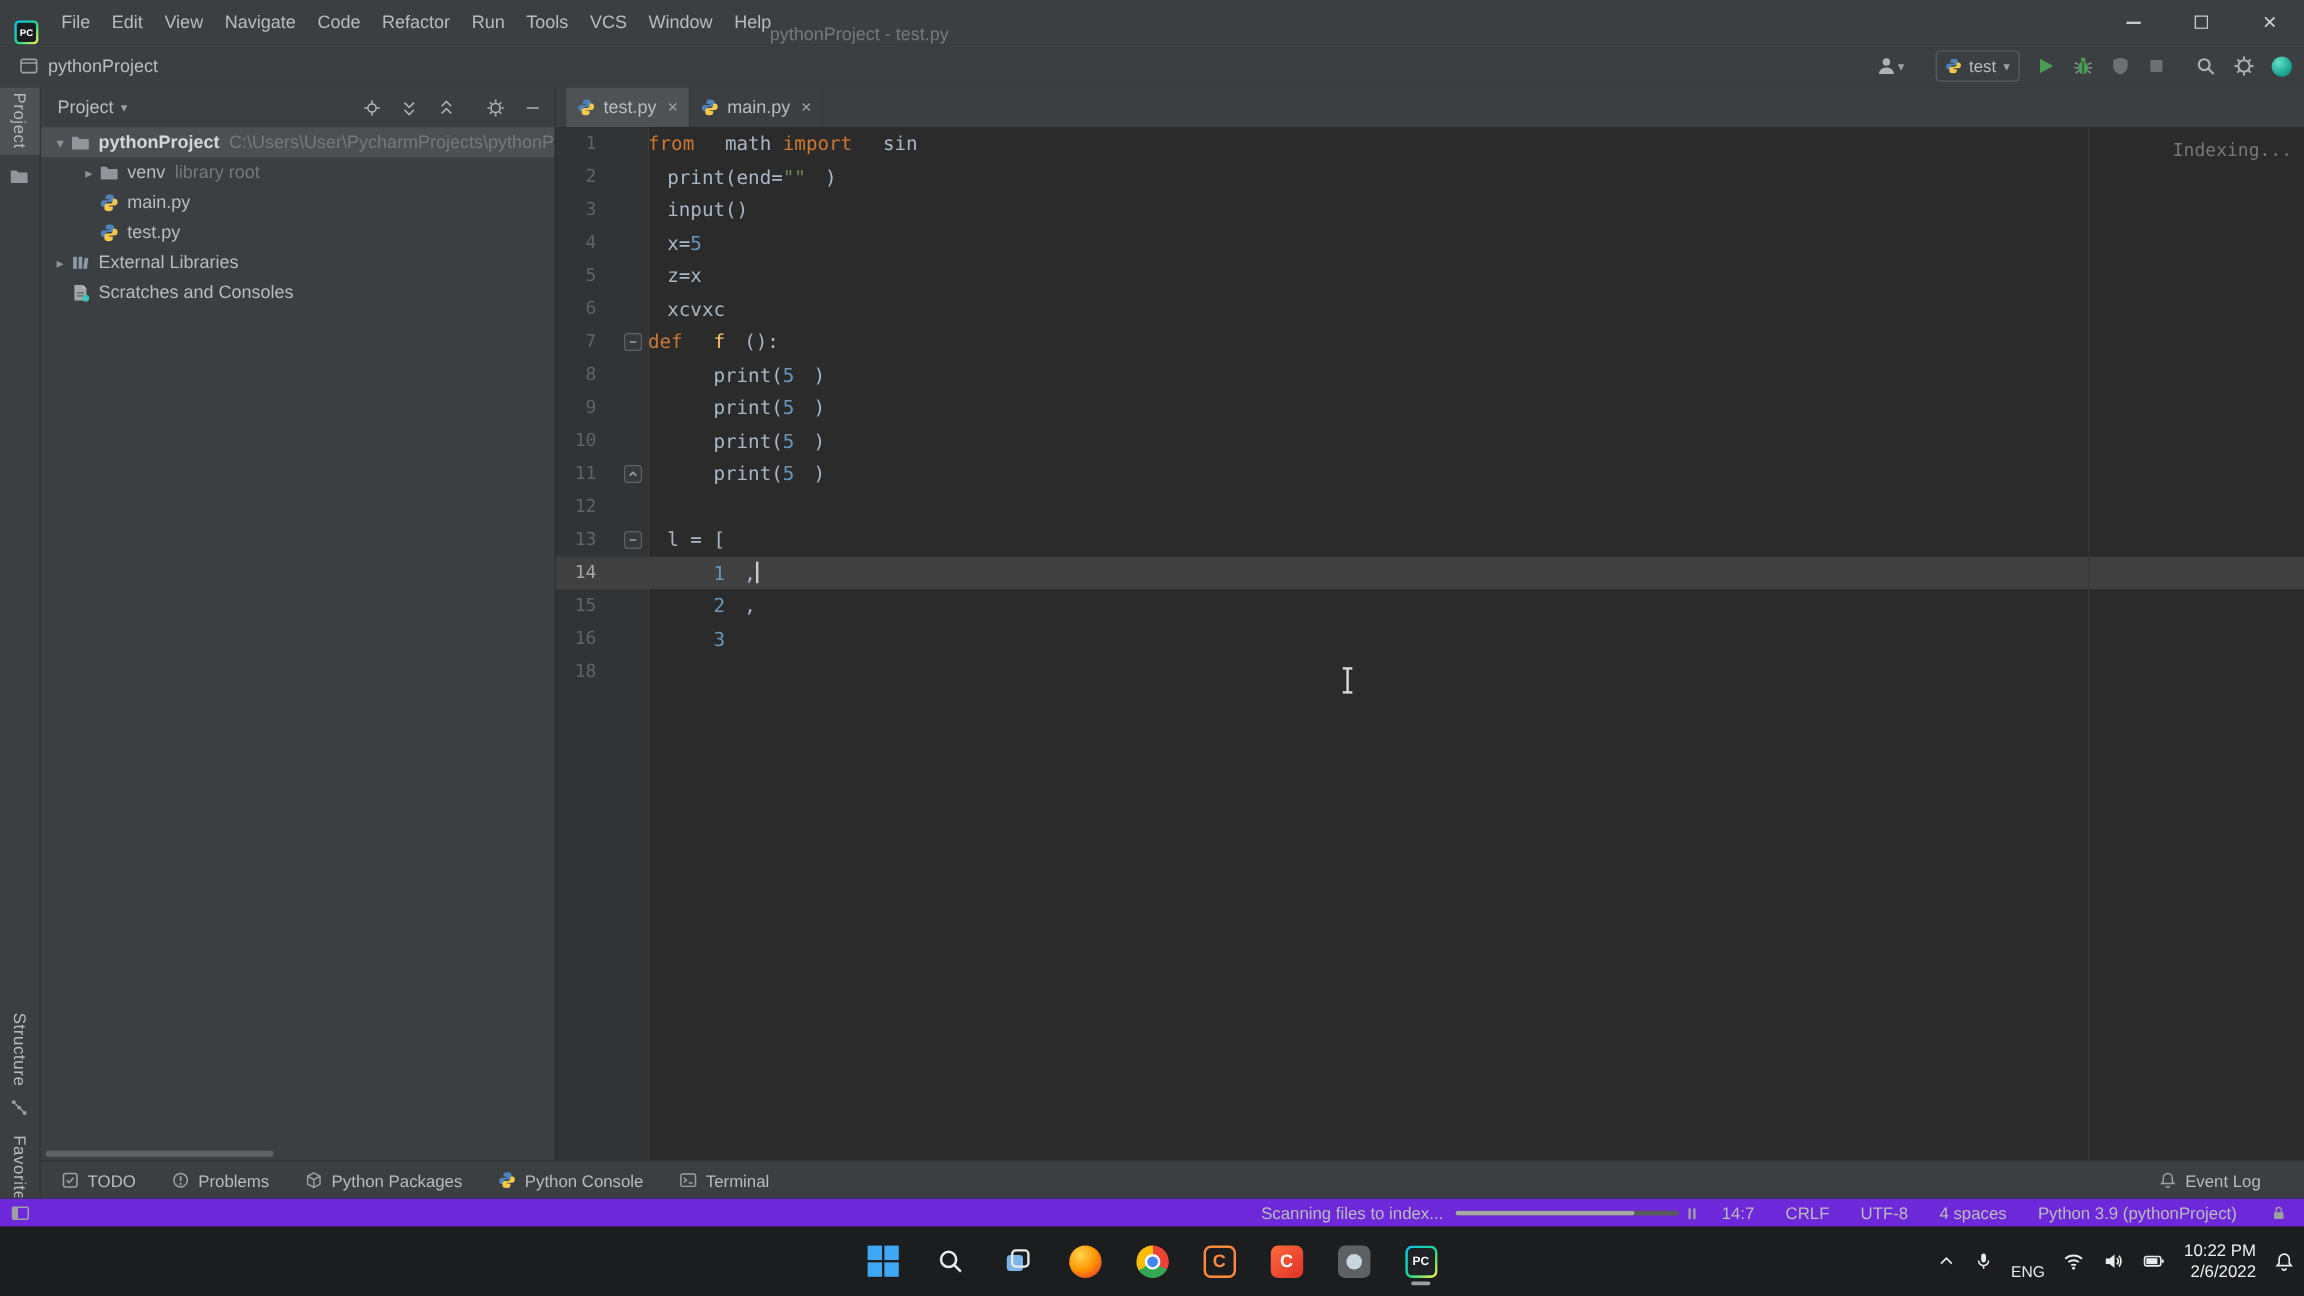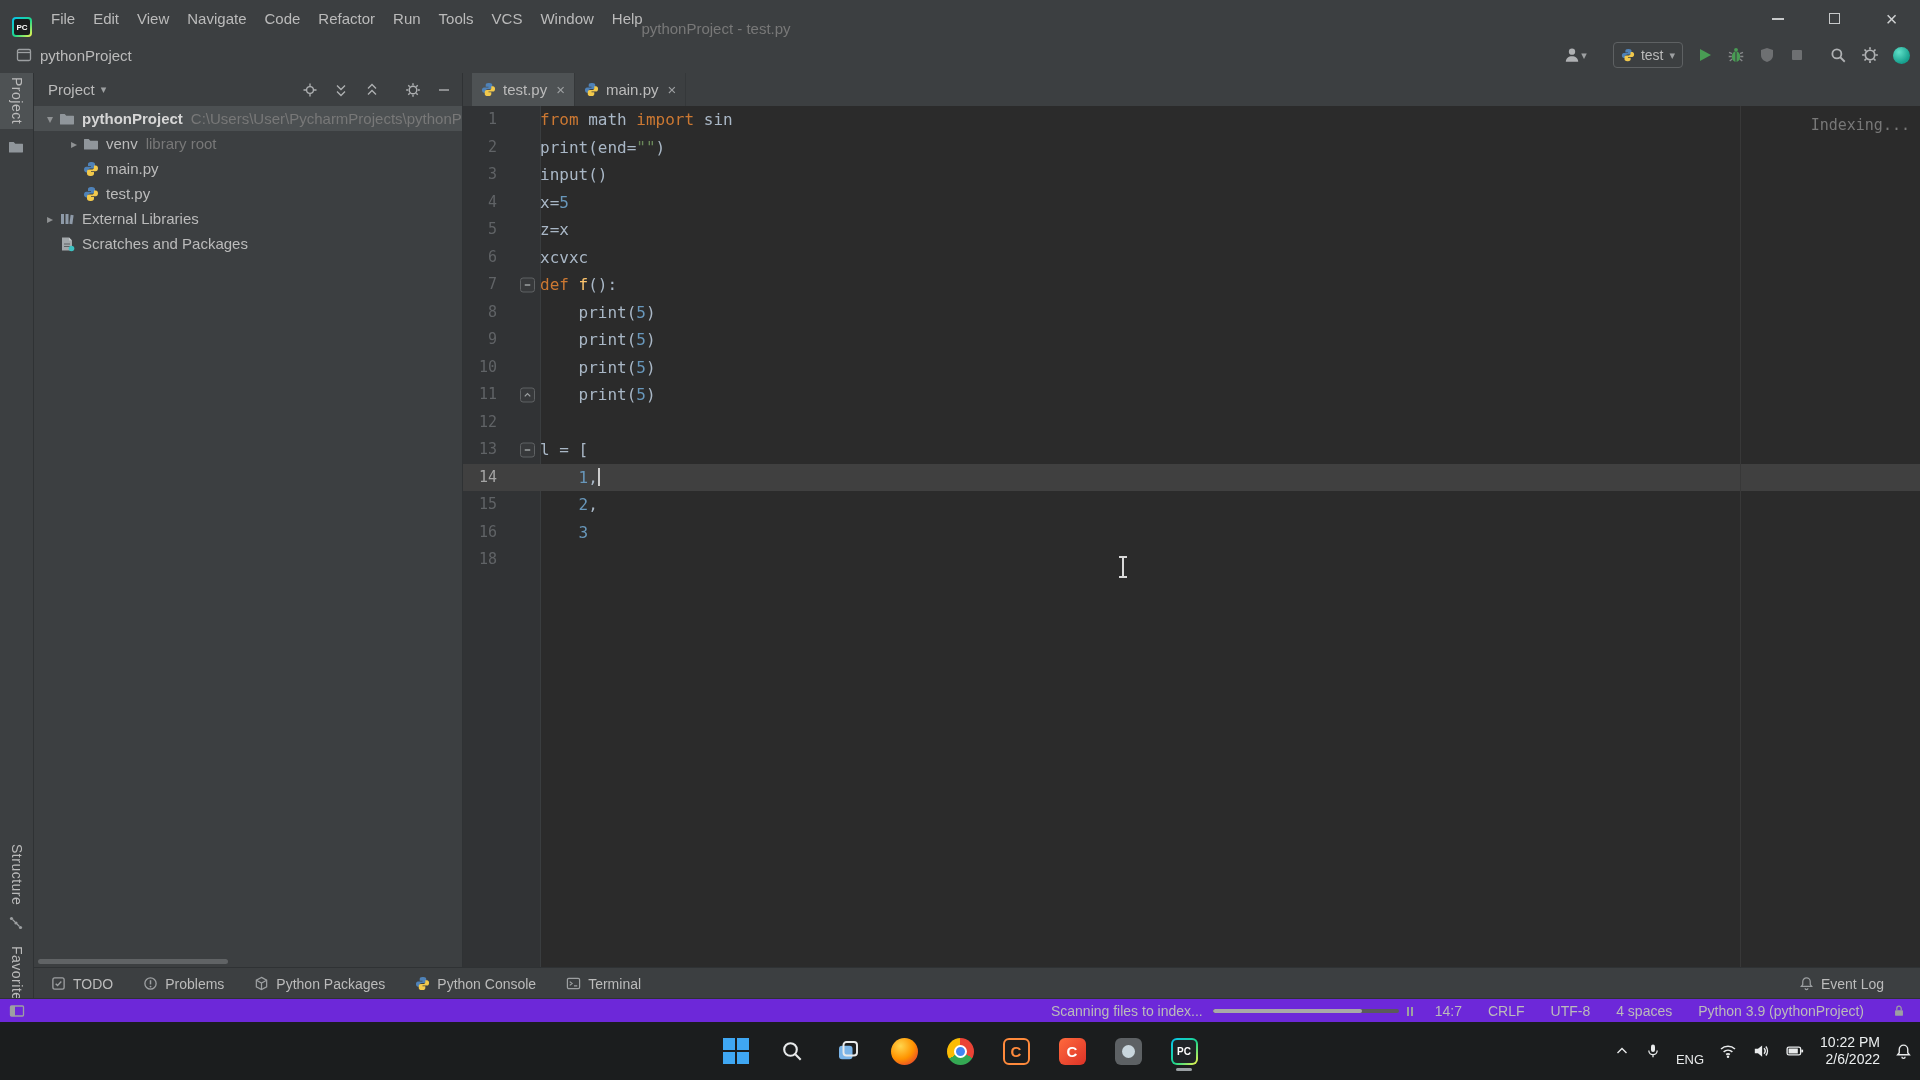--- a/index.html
+++ b/index.html
@@ -73,21 +73,21 @@
   .marginguide{position:absolute;left:1277px;top:0;bottom:0;width:1px;background:#383838;z-index:3;}
   .lines{position:relative;z-index:2;}
   .line{display:flex;height:27.5px;line-height:27.5px;position:relative;}
   .line.current{background:#404040;}
   .ln{flex:0 0 34px;text-align:right;color:#606366;font-size:15px;}
   .line.current .ln{color:#a4a4a4;}
   .foldcol{flex:0 0 43px;position:relative;}
   .fmark{position:absolute;right:5px;top:50%;transform:translateY(-50%);width:13px;height:13px;
          border:1px solid #5f6264;border-radius:3px;background:#37393b;display:flex;align-items:center;justify-content:center;}
   .code{white-space:pre;color:#a9b7c6;}
-  .kw{color:#cc7832;}.str{color:#6a8759;}.num{color:#6897bb;}.fn{color:#ffc66d;}.txt{color:#a9b7c6;}
+  .kw{color:#cc7832;}.str{color:#6a8759;}.num{color:#6897bb;}.fn{color:#ffc66d;}.txt{color:#a9b7c6;padding-left:16px;}
   .caret-bar{display:inline-block;width:2px;height:18px;background:#cccccc;vertical-align:-3px;}
   .indexing{position:absolute;right:10px;top:10px;font-size:15px;color:#787878;z-index:4;}
   .ibeam{position:absolute;left:659px;top:451px;width:2px;height:20px;background:#d9d9d9;z-index:5;}
   .ibeam::before,.ibeam::after{content:"";position:absolute;left:-3px;width:8px;height:2px;background:#d9d9d9;}
   .ibeam::before{top:-1px;}.ibeam::after{bottom:-1px;}
 
   
   .bottombar{position:absolute;left:34px;right:0;top:967px;height:31px;background:#3c3f41;border-top:1px solid #2f3234;
              display:flex;align-items:center;font-size:14px;}
   .bb-item{display:flex;align-items:center;gap:7px;margin-left:30px;color:#bbbbbb;}
@@ -327,21 +327,21 @@
       </div>
       <div class="trow" style="padding-left:25px">
         <span class="ticon">
             <svg width="16" height="16" viewBox="0 0 16 16">
               <path d="M3 1.5h7l3 3v10H3z" fill="#a3a8ab"></path>
               <path d="M10 1.5v3h3" fill="#c4c8ca"></path>
               <path d="M5 8h6M5 10.5h6" stroke="#5d6163" stroke-width="1"></path>
               <circle cx="12.5" cy="12.5" r="2.8" fill="#3dc1c1"></circle>
             </svg>
           </span>
-        <span class="tlabel">Scratches and Packages</span>
+        <span class="tlabel">Scratches and Consoles</span>
       </div>
     </div>
     <div class="pp-hscroll"></div>
   </div>
 
   <div class="tabsbar">
     <div class="tab active">
       <svg width="15" height="15" viewBox="0 0 16 16">
           <path d="M8 1C5.8 1 5 2 5 3.2V5h3v.8H3.2C2 5.8 1 7 1 8.6c0 1.8 1 2.8 2.2 2.8H5V9.6C5 8.4 6 7.4 7.2 7.4H10c1.1 0 2-.9 2-2V3.2C12 2 11 1 8.8 1z" fill="#4f82b8"></path>
           <path d="M8 15c2.2 0 3-1 3-2.2V11H8v-.8h4.8c1.2 0 2.2-1.2 2.2-2.8 0-1.8-1-2.8-2.2-2.8H11v1.8c0 1.2-1 2.2-2.2 2.2H6c-1.1 0-2 .9-2 2v2.2C4 14 5 15 7.2 15z" fill="#f2c94c"></path>

